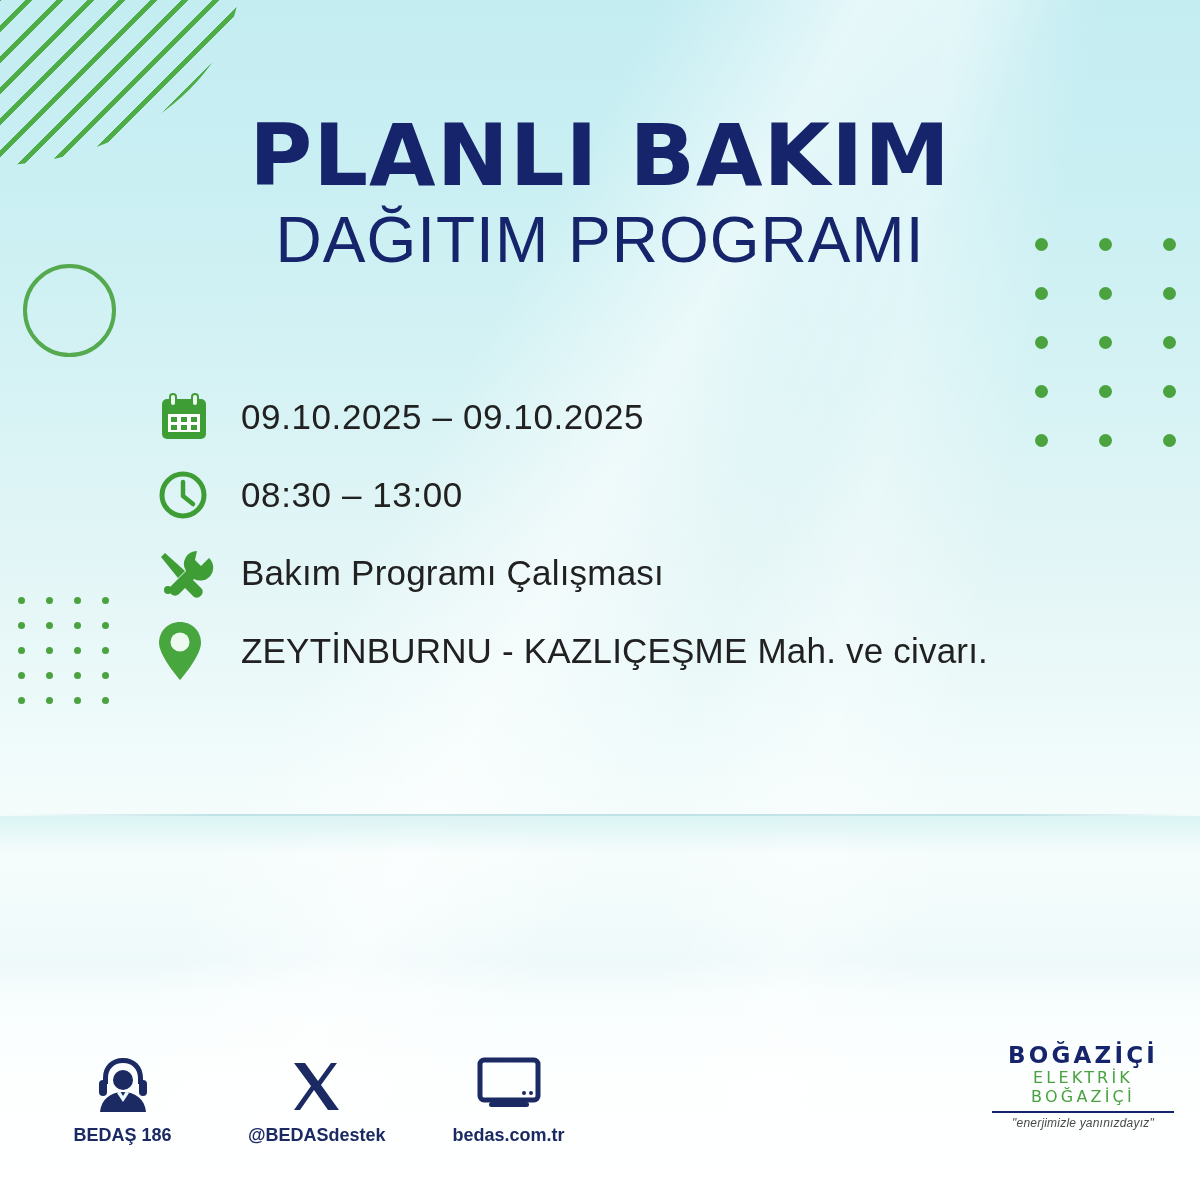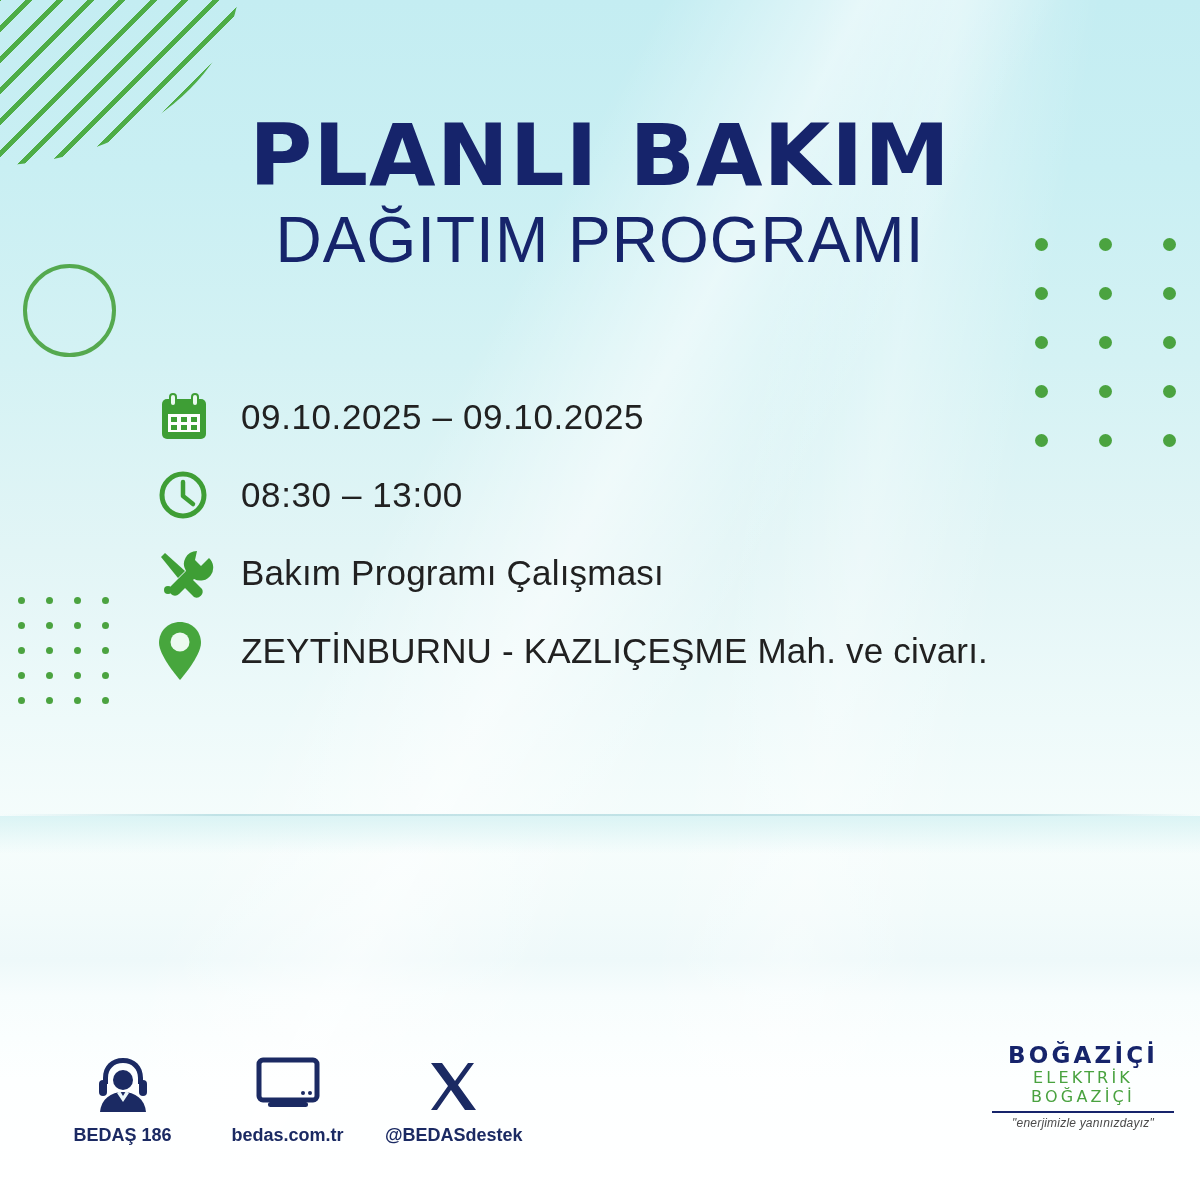--- a/index.html
+++ b/index.html
@@ -108,21 +108,21 @@
   .row { display:flex; align-items:center; min-height:78px; }
   .row .ic { width:84px; flex:0 0 84px; display:flex; align-items:center; justify-content:flex-start; }
   .row .tx {
     font-size:35px; color:#212121; letter-spacing:.2px;
     font-family:"Liberation Sans", sans-serif; white-space:nowrap;
   }
   .row-date .tx, .row-time .tx { letter-spacing:.6px; }
 
   
   .footer { position:absolute; left:0; right:0; bottom:0; height:170px; }
-  .contacts { position:absolute; left:55px; top:18px; display:flex; gap:30px; }
+  .contacts { position:absolute; left:55px; top:18px; display:flex; gap:58px; }
   .contact { width:135px; text-align:center; }
   .contact .cic { height:68px; display:flex; align-items:flex-end; justify-content:center; }
   .contact .clab {
     margin-top:9px; font-size:18px; font-weight:bold; color:#1b2a63;
     font-family:"Liberation Sans", sans-serif; white-space:nowrap;
   }
 
   .logo { position:absolute; right:22px; top:12px; width:190px; text-align:center; }
   .logo .l1 { font-size:23px; font-weight:bold; letter-spacing:3.2px; color:#16246b;
               font-family:"DejaVu Sans", sans-serif; line-height:1.18; }
@@ -264,40 +264,40 @@
               <path d="M30 38 C18 38 8 45 7 58 L53 58 C52 45 42 38 30 38 Z"></path>
               <path d="M24 39 L30 48 L36 39 L33 37 L30 42 L27 37 Z" fill="#eaf7f9"></path>
             </g>
           </svg>
         </div>
         <div class="clab">BEDAŞ 186</div>
       </div>
 
       <div class="contact">
         <div class="cic">
+          <svg width="58" height="58" viewBox="0 0 58 58">
+            <path d="M7 5 L24 28 L7 52 L13 52 L27 32 L41 52 L52 52 L34 27 L50 5 L44 5 L31 23 L18 5 Z" fill="#1b2a63"></path>
+          </svg>
+        </div>
+        <div class="clab">@BEDASdestek</div>
+      </div>
+
+      <div class="contact">
+        <div class="cic">
           <svg width="66" height="60" viewBox="0 0 66 60">
             <rect x="4" y="4" width="58" height="40" rx="4" fill="none" stroke="#1b2a63" stroke-width="5"></rect>
             <rect x="13" y="46" width="40" height="5" rx="2.5" fill="#1b2a63"></rect>
             <rect x="27" y="43" width="12" height="5" fill="#1b2a63"></rect>
             <circle cx="48" cy="37" r="2" fill="#1b2a63"></circle>
             <circle cx="55" cy="37" r="2" fill="#1b2a63"></circle>
           </svg>
         </div>
         <div class="clab">bedas.com.tr</div>
       </div>
 
-      <div class="contact">
-        <div class="cic">
-          <svg width="58" height="58" viewBox="0 0 58 58">
-            <path d="M7 5 L24 28 L7 52 L13 52 L27 32 L41 52 L52 52 L34 27 L50 5 L44 5 L31 23 L18 5 Z" fill="#1b2a63"></path>
-          </svg>
-        </div>
-        <div class="clab">@BEDASdestek</div>
-      </div>
-
     </div>
 
     <div class="logo">
       <div class="l1">BOĞAZİÇİ</div>
       <div class="l2">ELEKTRİK</div>
       <div class="l3">BOĞAZİÇİ</div>
       <div class="rule"></div>
       <div class="l4">"enerjimizle yanınızdayız"</div>
     </div>
 

